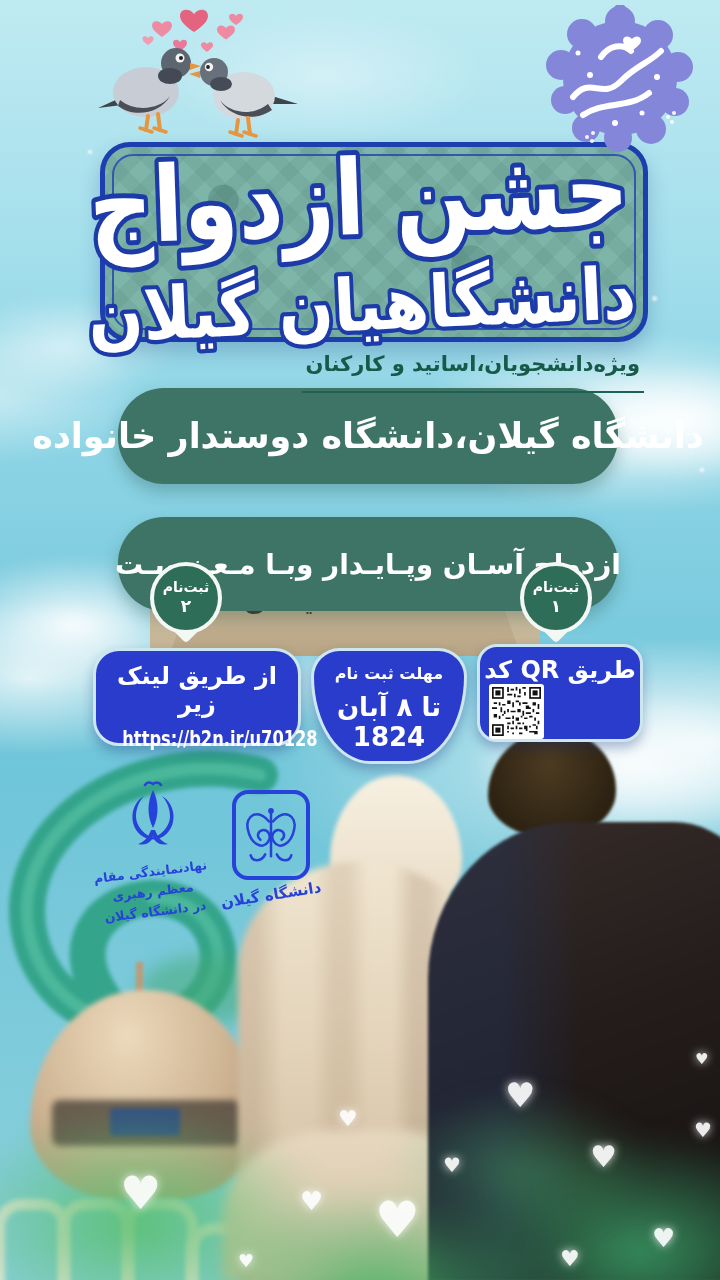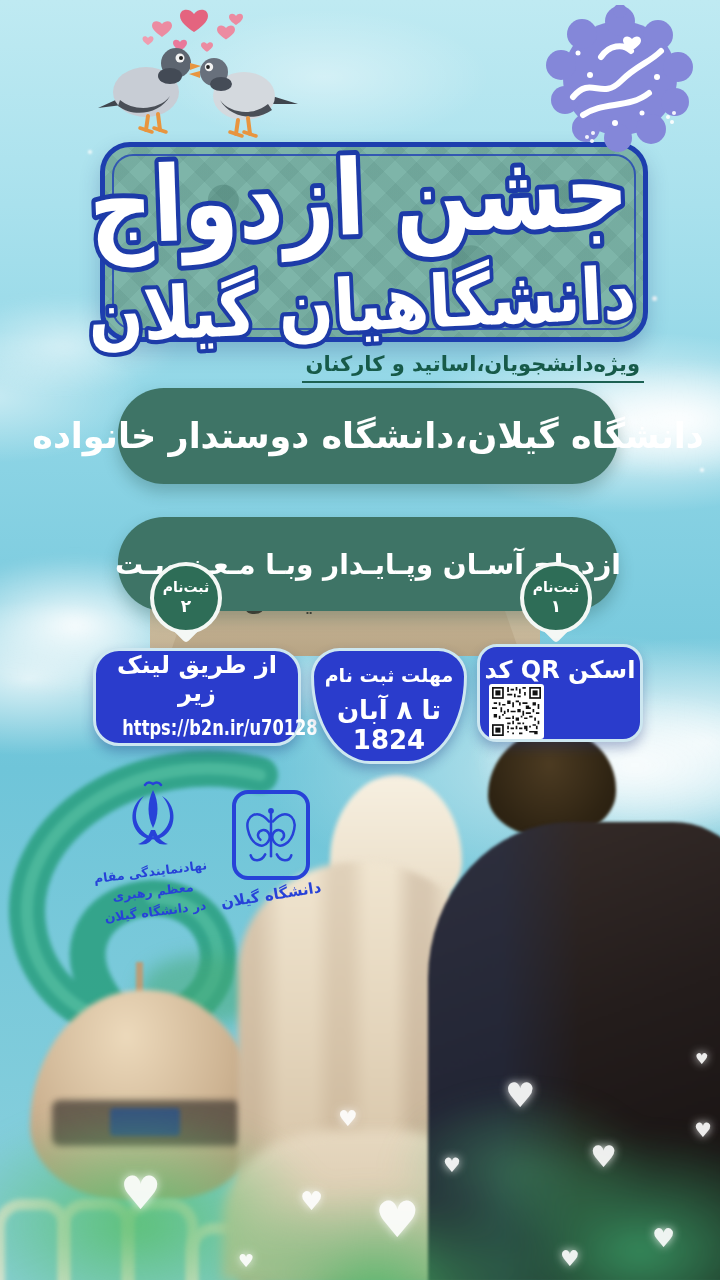--- a/index.html
+++ b/index.html
@@ -76,21 +76,21 @@
       radial-gradient(circle at 85% 25%, rgba(55,105,95,.22) 0 14px, transparent 15px),
       repeating-linear-gradient(45deg, rgba(70,120,110,.14) 0 14px, transparent 14px 30px),
       repeating-linear-gradient(-45deg, rgba(70,120,110,.14) 0 14px, transparent 14px 30px);
     box-shadow:0 10px 20px rgba(30,60,120,.25);}
   .title-panel::after{content:"";position:absolute;inset:7px;border:2.5px solid rgba(38,72,180,.85);
     border-radius:21px;}
   .title-svg{position:absolute;left:55px;top:118px;width:645px;height:272px;z-index:4;overflow:visible;}
   .title-svg text{font-family:"DejaVu Sans",sans-serif;font-weight:bold;fill:#fff;
     stroke:#1d3ba8;stroke-linejoin:round;paint-order:stroke fill;text-anchor:middle;}
   .subtitle{position:absolute;right:76px;top:352px;z-index:4;direction:rtl;
-    color:#175a49;font-weight:bold;font-size:21px;padding:0 4px 5px 4px;
+    color:#175a49;font-weight:bold;font-size:21px;padding:0 4px 15px 4px;
     border-bottom:2.5px solid #1c6152;}
   
   .banner{position:absolute;left:118px;width:500px;z-index:3;background:#3e7466;direction:rtl;
     color:#fff;font-weight:bold;display:flex;align-items:center;justify-content:center;
     border-radius:46px;box-shadow:0 8px 16px rgba(30,70,60,.28);white-space:nowrap;}
   .banner-1{top:388px;height:96px;font-size:35px;}
   .banner-2{top:517px;height:94px;font-size:28px;}
   
   .gate{position:absolute;left:150px;top:548px;width:390px;height:108px;z-index:2;overflow:hidden;
     background:linear-gradient(180deg,#a3c6cf 0%,#b9cdc1 26%,#cbbda0 60%,#c3b192 100%);
@@ -112,27 +112,27 @@
   .pin-tail{position:absolute;left:23px;top:50px;width:26px;height:26px;background:#f4f8f5;
     transform:rotate(45deg);border-radius:4px;}
   .pin-circle{position:absolute;left:0;top:0;width:72px;height:72px;border-radius:50%;
     background:#2e6d57;border:4px solid #f4f8f5;box-sizing:border-box;display:flex;
     flex-direction:column;align-items:center;justify-content:center;color:#fff;direction:rtl;text-align:right;}
   .pin-label{font-size:14px;font-weight:bold;line-height:1.1;}
   .pin-number{font-size:17px;font-weight:bold;line-height:1.1;margin-top:1px;}
   
   .bluebox{position:absolute;background:#2a3ccc;border:3px solid #cde7f0;box-sizing:border-box;
     color:#fff;text-align:center;z-index:5;box-shadow:0 6px 12px rgba(20,40,120,.3);}
-  .link-box{left:93px;top:648px;width:208px;height:98px;border-radius:26px;}
+  .link-box{left:93px;top:648px;width:208px;height:98px;border-radius:26px;padding-top:11px;}
   .link-line1{direction:rtl;font-size:24px;font-weight:bold;}
   .link-url{font-size:22px;font-weight:bold;white-space:nowrap;transform:scaleX(.74);
     transform-origin:50% 50%;margin-top:8px;}
   .deadline-box{left:311px;top:648px;width:156px;height:116px;padding-top:13px;
     border-radius:30px 30px 62px 62px / 30px 30px 92px 92px;}
-  .deadline-line1{direction:rtl;font-size:19px;font-weight:bold;}
+  .deadline-line1{direction:rtl;font-size:16px;font-weight:bold;}
   .deadline-line2{direction:rtl;font-size:26px;font-weight:bold;margin-top:9px;}
   .qr-box{left:477px;top:644px;width:166px;height:98px;border-radius:20px;}
   .qr-title{direction:rtl;font-size:24px;font-weight:bold;margin-top:9px;}
   .qr-code{position:absolute;left:9px;top:37px;width:55px;height:55px;background:#fff;
     border-radius:3px;padding:3px;box-sizing:border-box;}
   
   .nahad{position:absolute;left:90px;top:780px;width:126px;z-index:6;text-align:center;color:#2742d8;}
   .nahad-emblem{width:72px;height:80px;margin:0 auto;display:block;}
   .nahad-text{transform:rotate(-7deg);font-weight:bold;font-size:12.5px;direction:rtl;
     line-height:1.6;margin-top:2px;}
@@ -305,21 +305,21 @@
 
   <div class="bluebox link-box">
     <div class="link-line1">از طریق لینک زیر</div>
     <div class="link-url">https://b2n.ir/u70128</div>
   </div>
   <div class="bluebox deadline-box">
     <div class="deadline-line1">مهلت ثبت نام</div>
     <div class="deadline-line2">تا ۸ آبان 1824</div>
   </div>
   <div class="bluebox qr-box">
-    <div class="qr-title">اسکن QR کد</div>
+    <div class="qr-title">طریق QR کد</div>
     <svg class="qr-code" viewBox="0 0 29 29">
       <rect x="0" y="0" width="29" height="29" fill="#fff"></rect>
       <g fill="#111">
         <rect x="0" y="0" width="7" height="7"></rect>
           <rect x="22" y="0" width="7" height="7"></rect>
         <rect x="0" y="22" width="7" height="7"></rect>
       </g>
       <g fill="#fff">
         <rect x="1" y="1" width="5" height="5"></rect>
           <rect x="23" y="1" width="5" height="5"></rect>

